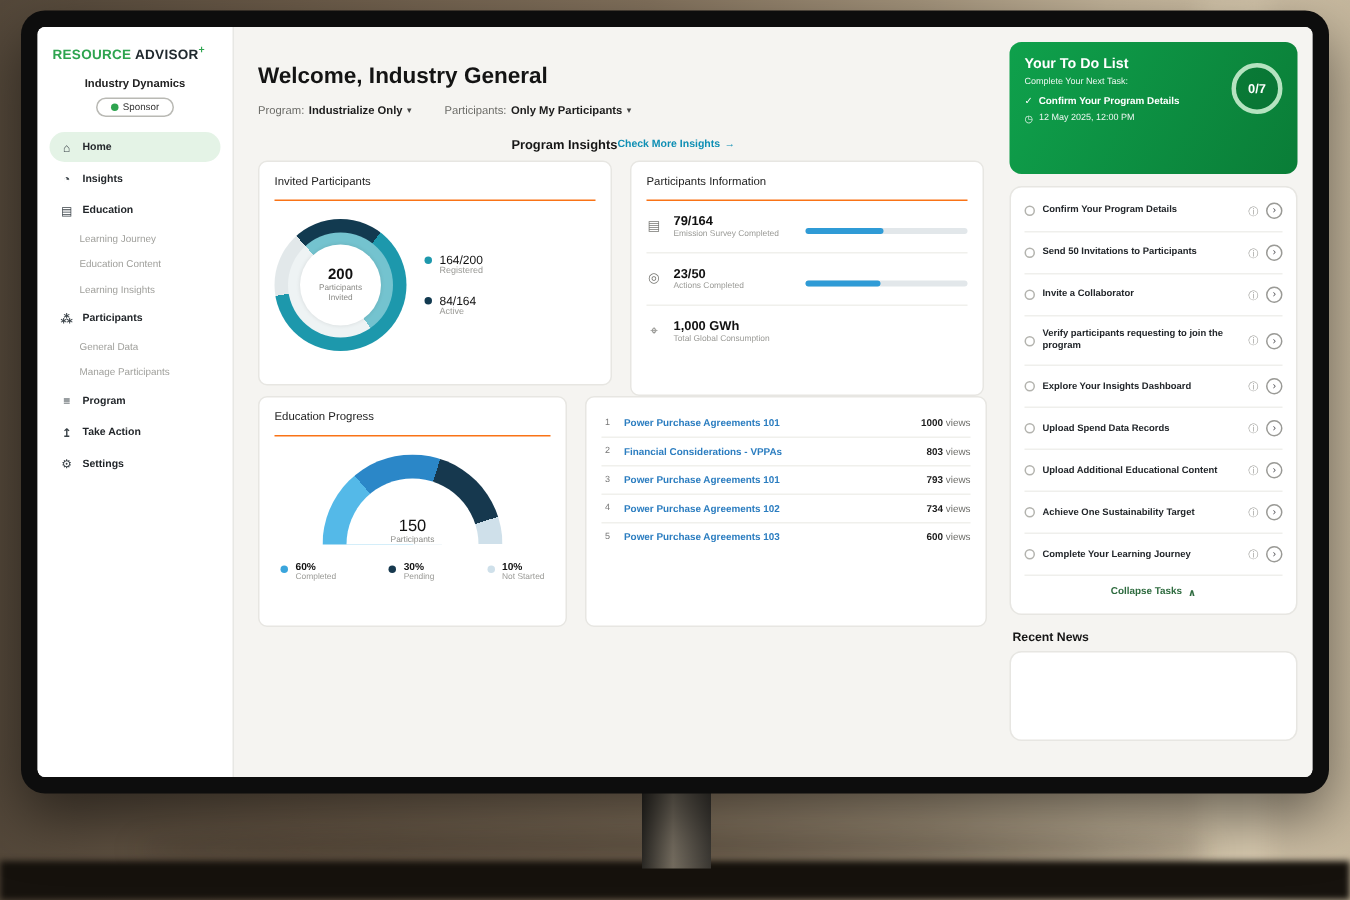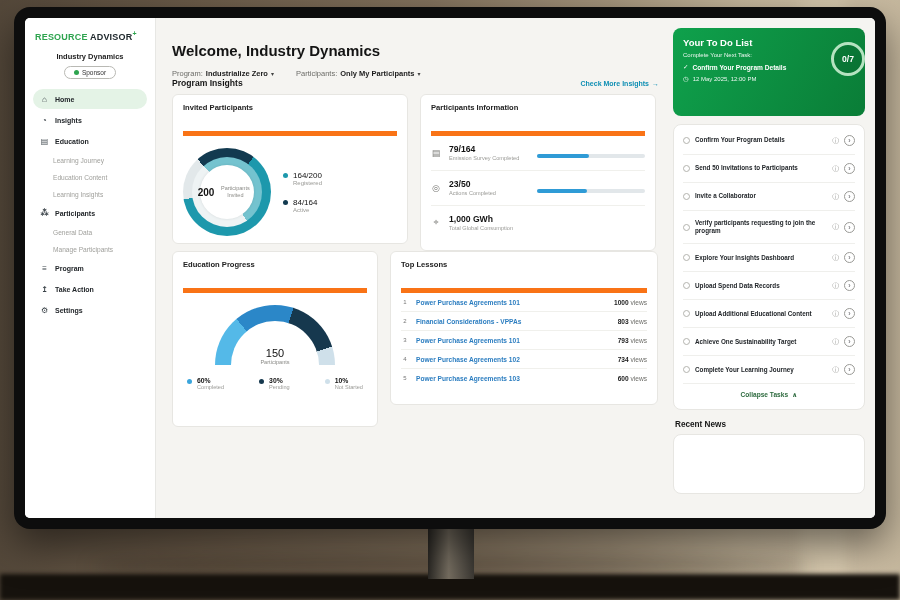--- a/index.html
+++ b/index.html
@@ -27,54 +27,54 @@
   .nav-icon{font-size:8px;width:9px;text-align:center;color:#3a4248}
 
   
   .content{flex:1;background:#f5f4f1;display:flex;min-width:0}
   .main{flex:1;padding:14px 12px 0 16px;min-width:0}
   .welcome{font-size:15px;font-weight:bold;color:#141414;margin-top:10px}
   .filters{display:flex;gap:22px;margin-top:10px;font-size:7.5px;color:#6c6c68;align-items:center}
   .filter{display:flex;align-items:center;gap:3px;cursor:pointer}
   .filter b{color:#1c1c1c}
   .chev{font-size:6px;color:#444}
-  .section-head{display:flex;justify-content:space-between;align-items:center;margin-bottom:6px}
+  .section-head{display:flex;justify-content:center;align-items:center;margin-top:13px;margin-bottom:6px}
   .section-title{font-size:8.6px;font-weight:bold;color:#161616}
   .section-link{font-size:7px;font-weight:bold;color:#0f8fb4;cursor:pointer;display:flex;gap:3px;align-items:center}
   .cards{display:flex;gap:12px}
   .card{background:#fff;border:1px solid #e7e6e2;border-radius:6px;padding:8px 10px}
-  .card-title{font-size:7.6px;font-weight:bold;color:#222;padding-bottom:19px;border-bottom:5px solid #f97316}
+  .card-title{font-size:7.6px;font-weight:normal;color:#222;padding-bottom:8px;border-bottom:1px solid #f97316}
 
   .card-invited{width:236px;height:150px}
   .invited-body{display:flex;align-items:center;gap:12px;padding-top:12px}
   .donut{width:88px;height:88px;border-radius:50%;position:relative;flex-shrink:0;
          background:conic-gradient(from 318deg,#123a50 0 22%,#1d98ac 22% 84%,#e2e8ea 84% 100%)}
   .donut::before{content:"";position:absolute;inset:9px;border-radius:50%;
          background:conic-gradient(from 318deg,#74c3cf 0 52%,#eef3f4 52% 100%)}
   .donut::after{content:"";position:absolute;inset:17px;border-radius:50%;background:#fff;box-shadow:0 0 3px rgba(0,0,0,.10)}
-  .donut-center{position:absolute;inset:0;display:flex;align-items:center;justify-content:center;text-align:center;z-index:1}
+  .donut-center{position:absolute;inset:0;display:flex;flex-direction:column;align-items:center;justify-content:center;text-align:center;z-index:1}
   .donut-val{font-size:10px;font-weight:bold;color:#111}
   .donut-lab{font-size:5.5px;color:#8a8a86;width:42px;line-height:1.25}
   .donut-legend{display:flex;flex-direction:column;gap:12px}
   .leg-item{display:flex;gap:5px;align-items:flex-start}
   .dot{width:5px;height:5px;border-radius:50%;margin-top:2px;flex-shrink:0}
   .leg-val{font-size:8px;font-weight:normal;color:#111}
   .leg-lab{font-size:6px;color:#9a9a96}
 
   .card-info{width:236px;height:157px}
   .stat{display:flex;align-items:center;gap:8px;padding:8px 0;border-bottom:1px solid #f0f0ec}
   .stat:last-child{border-bottom:none}
   .stat-icon{font-size:9px;color:#7a7a76;width:10px;text-align:center}
   .stat-main{width:80px}
   .stat-val{font-size:8.6px;font-weight:bold;color:#111}
   .stat-lab{font-size:5.6px;color:#9a9a96;line-height:1.25;margin-top:1px}
   .stat-bar{flex:1;height:4px;border-radius:2px;background:#e2e7ea;position:relative;top:3px}
   .stat-fill{height:100%;border-radius:2px;background:#2f9bd6}
 
-  .card-edu{width:206px;height:176px}
+  .card-edu{width:206px;height:154px}
   .gauge{position:relative;width:120px;height:60px;margin:12px auto 4px;overflow:hidden}
   .gauge-arc{position:absolute;left:0;top:0;width:120px;height:120px;border-radius:50%;
      background:conic-gradient(from 270deg,#54b9e8 0deg 50deg,#2b87c8 50deg 108deg,#16384e 108deg 162deg,#cfe0ea 162deg 180deg,transparent 180deg 360deg)}
   .gauge-hole{position:absolute;left:16px;top:16px;width:88px;height:88px;border-radius:50%;background:#fff}
   .gauge-text{position:absolute;left:0;bottom:0;width:100%;text-align:center}
   .gauge-val{font-size:11px;font-weight:normal;color:#111}
   .gauge-lab{font-size:5.6px;color:#8a8a86}
   .edu-legend{display:flex;justify-content:space-between;padding:8px 4px 0}
   .leg2-val{font-size:6.8px;font-weight:bold;color:#111}
   .leg2-lab{font-size:5.6px;color:#9a9a96}
@@ -88,21 +88,21 @@
   .lesson-views b{color:#1c1c1c}
 
   
   .rightpanel{width:204px;flex-shrink:0;padding:10px 10px 0 2px;display:flex;flex-direction:column}
   .todo-head{background:linear-gradient(118deg,#0fa14c 0%,#0a7d37 100%);border-radius:8px;padding:9px 10px;color:#fff;position:relative;min-height:88px}
   .todo-title{font-size:9.5px;font-weight:bold}
   .todo-sub{font-size:6px;margin-top:4px;opacity:.92;padding-right:44px}
   .todo-task{display:flex;gap:4px;align-items:center;font-size:6.6px;font-weight:bold;margin-top:5px;padding-right:44px}
   .todo-due{display:flex;gap:4px;align-items:center;font-size:6px;margin-top:4px;opacity:.92}
   .todo-ic{font-size:6.5px}
-  .todo-ring{position:absolute;right:0;top:14px;width:34px;height:34px;border-radius:50%;border:3.5px solid #b5e3c0;
+  .todo-ring{position:absolute;right:10px;top:14px;width:34px;height:34px;border-radius:50%;border:3.5px solid #b5e3c0;
              display:flex;align-items:center;justify-content:center;font-size:8.6px;font-weight:bold;background:rgba(0,0,0,.10)}
   .tasks-card{background:#fff;border:1px solid #e7e6e2;border-radius:8px;margin-top:8px;padding:2px 9px}
   .task{display:flex;align-items:center;gap:5px;padding:8px 0;border-bottom:1px solid #efefec}
   .task:last-of-type{border-bottom:none}
   .task-check{width:7px;height:7px;border:1px solid #b3b3ae;border-radius:50%;flex-shrink:0;cursor:pointer}
   .task-label{flex:1;font-size:6.3px;font-weight:bold;color:#22262a;line-height:1.3}
   .task-info{color:#9a9a96;font-size:6.8px;cursor:pointer}
   .task-go{width:11px;height:11px;border:1px solid #9a9a96;border-radius:50%;font-size:7px;display:flex;align-items:center;justify-content:center;color:#55555a;flex-shrink:0;cursor:pointer}
   .collapse{display:flex;justify-content:center;gap:4px;padding:7px 0 8px;font-size:6.6px;font-weight:bold;color:#2e6b3f;cursor:pointer}
   .news-title{font-size:8.2px;font-weight:bold;margin:10px 2px 5px;color:#161616}
@@ -162,26 +162,26 @@
       <div class="nav-item">
         <span class="nav-icon">⚙</span>
         <span>Settings</span>
       </div>
     </nav>
   </aside>
 
   <div class="content">
 
     <main class="main">
-      <h1 class="welcome">Welcome, Industry Dynamics</h1>
+      <h1 class="welcome">Welcome, Industry General</h1>
 
       <div class="filters">
         <div class="filter">
           <span>Program:</span>
-          <b>Industrialize Zero</b>
+          <b>Industrialize Only</b>
           <span class="chev">▾</span>
         </div>
         <div class="filter">
           <span>Participants:</span>
           <b>Only My Participants</b>
           <span class="chev">▾</span>
         </div>
       </div>
 
       <div class="section-head">
@@ -284,21 +284,20 @@
               <span class="dot" style="background:#cfe0ea"></span>
               <div>
                 <div class="leg2-val">10%</div>
                 <div class="leg2-lab">Not Started</div>
               </div>
             </div>
           </div>
         </div>
 
         <div class="card card-lessons">
-          <div class="card-title">Top Lessons</div>
           <div class="lesson">
             <span class="lesson-rank">1</span>
             <span class="lesson-title">Power Purchase Agreements 101</span>
             <span class="lesson-views"><b>1000</b> <span>views</span></span>
           </div>
           <div class="lesson">
             <span class="lesson-rank">2</span>
             <span class="lesson-title">Financial Considerations - VPPAs</span>
             <span class="lesson-views"><b>803</b> <span>views</span></span>
           </div>

